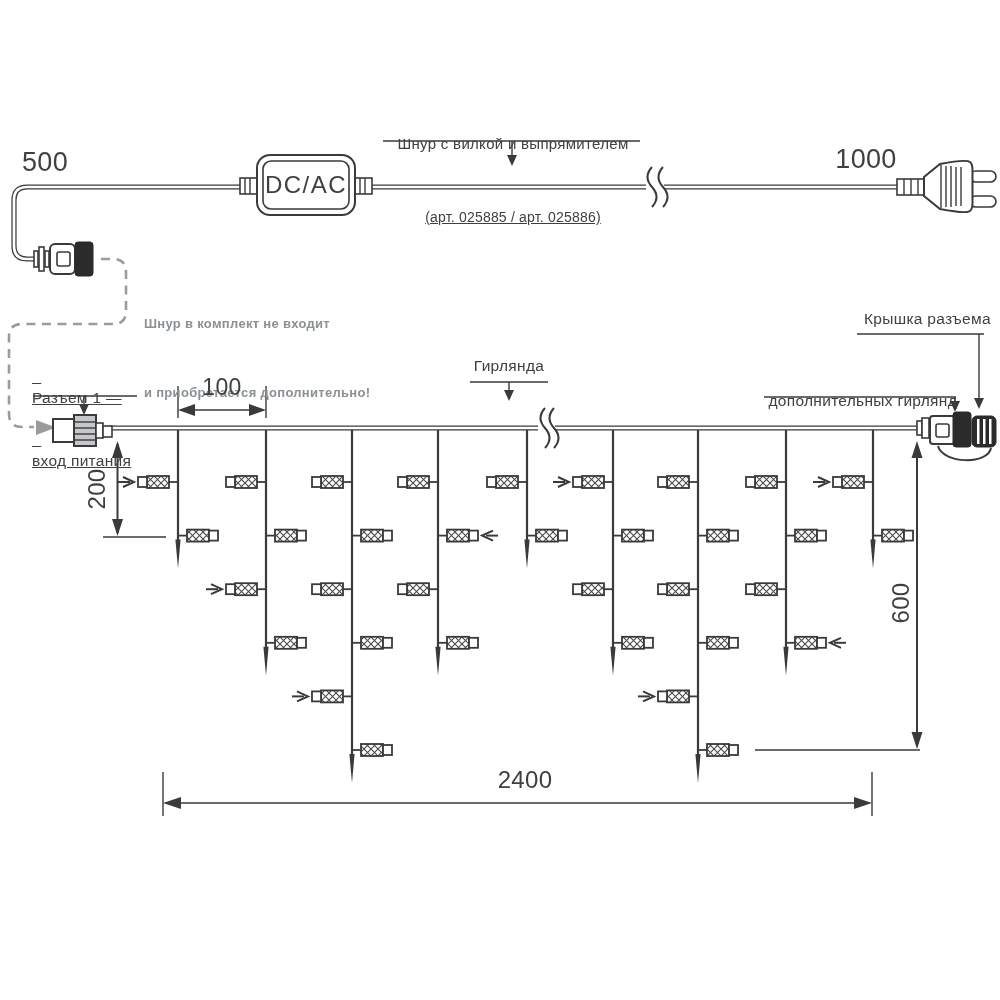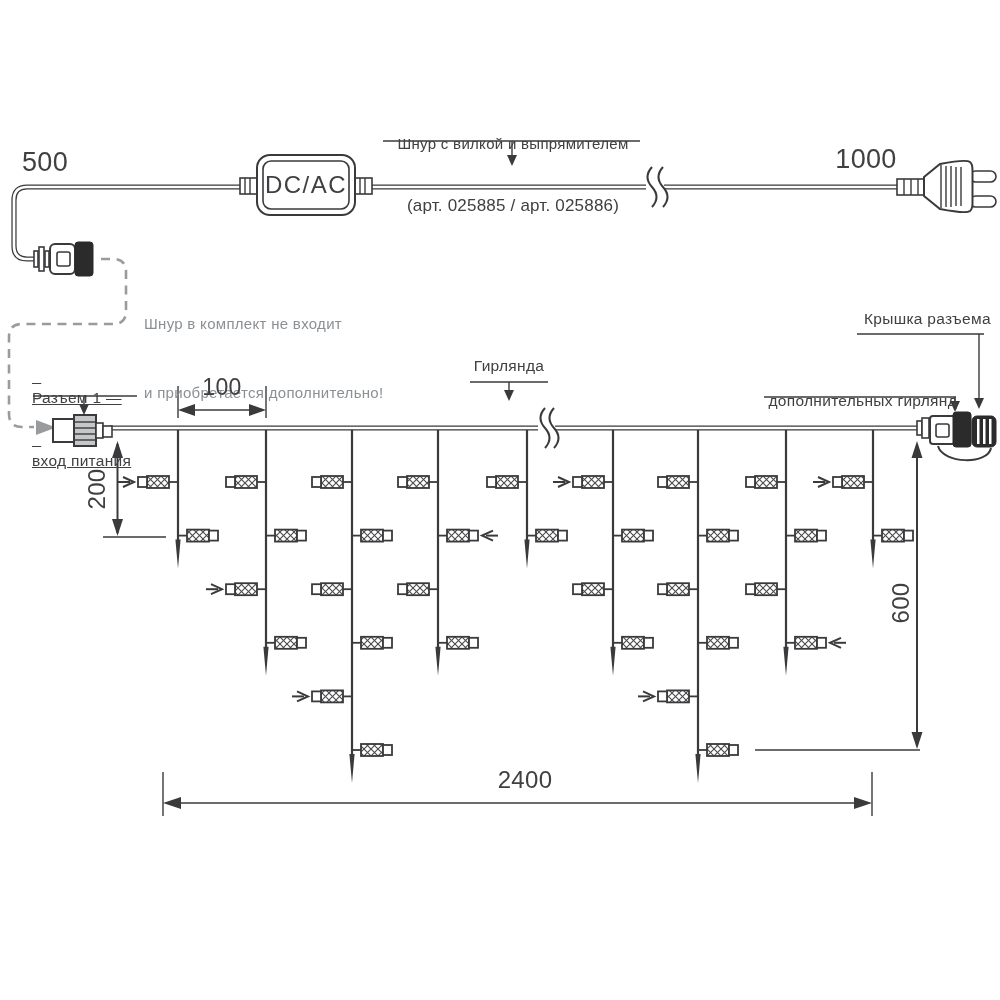--- a/index.html
+++ b/index.html
@@ -9,22 +9,22 @@
   html,body{margin:0;padding:0;background:#fff;}
   .stage{position:relative;width:1000px;height:1000px;background:#fff;overflow:hidden;
          font-family:"Liberation Sans","DejaVu Sans",sans-serif;color:var(--text);}
   svg{position:absolute;left:0;top:0;}
   .lbl{position:absolute;white-space:pre;letter-spacing:.3px;}
   .dimnum{font-size:27px;text-align:center;}
   .dimnum2{font-size:24px;text-align:center;}
   .rot{transform:rotate(-90deg);transform-origin:center center;}
   .titlebox{text-align:center;}
   .title-l1{font-size:15px;}
-  .title-l2{font-size:17px;margin-top:8px;letter-spacing:.2px;}
-  .muted2{color:var(--muted);font-weight:normal;font-size:15px;line-height:23px;}
+  .title-l2{font-size:14px;margin-top:21px;letter-spacing:.2px;text-decoration:underline;}
+  .muted2{color:var(--muted);font-weight:bold;font-size:13px;line-height:23px;}
   .small{font-size:15.5px;line-height:21px;}
   .dcac{font-size:24px;letter-spacing:1.5px;text-align:center;line-height:60px;}
   
   .wireO{stroke:var(--line);stroke-width:5.2;fill:none;}
   .wireI{stroke:#fff;stroke-width:2.7;fill:none;}
   .thin{stroke:var(--line);stroke-width:1.4;fill:none;}
   .med{stroke:var(--line);stroke-width:2;fill:none;}
   .fillL{fill:var(--line);stroke:none;}
   .white{fill:#fff;stroke:var(--line);stroke-width:2;}
   .white15{fill:#fff;stroke:var(--line);stroke-width:1.6;}

